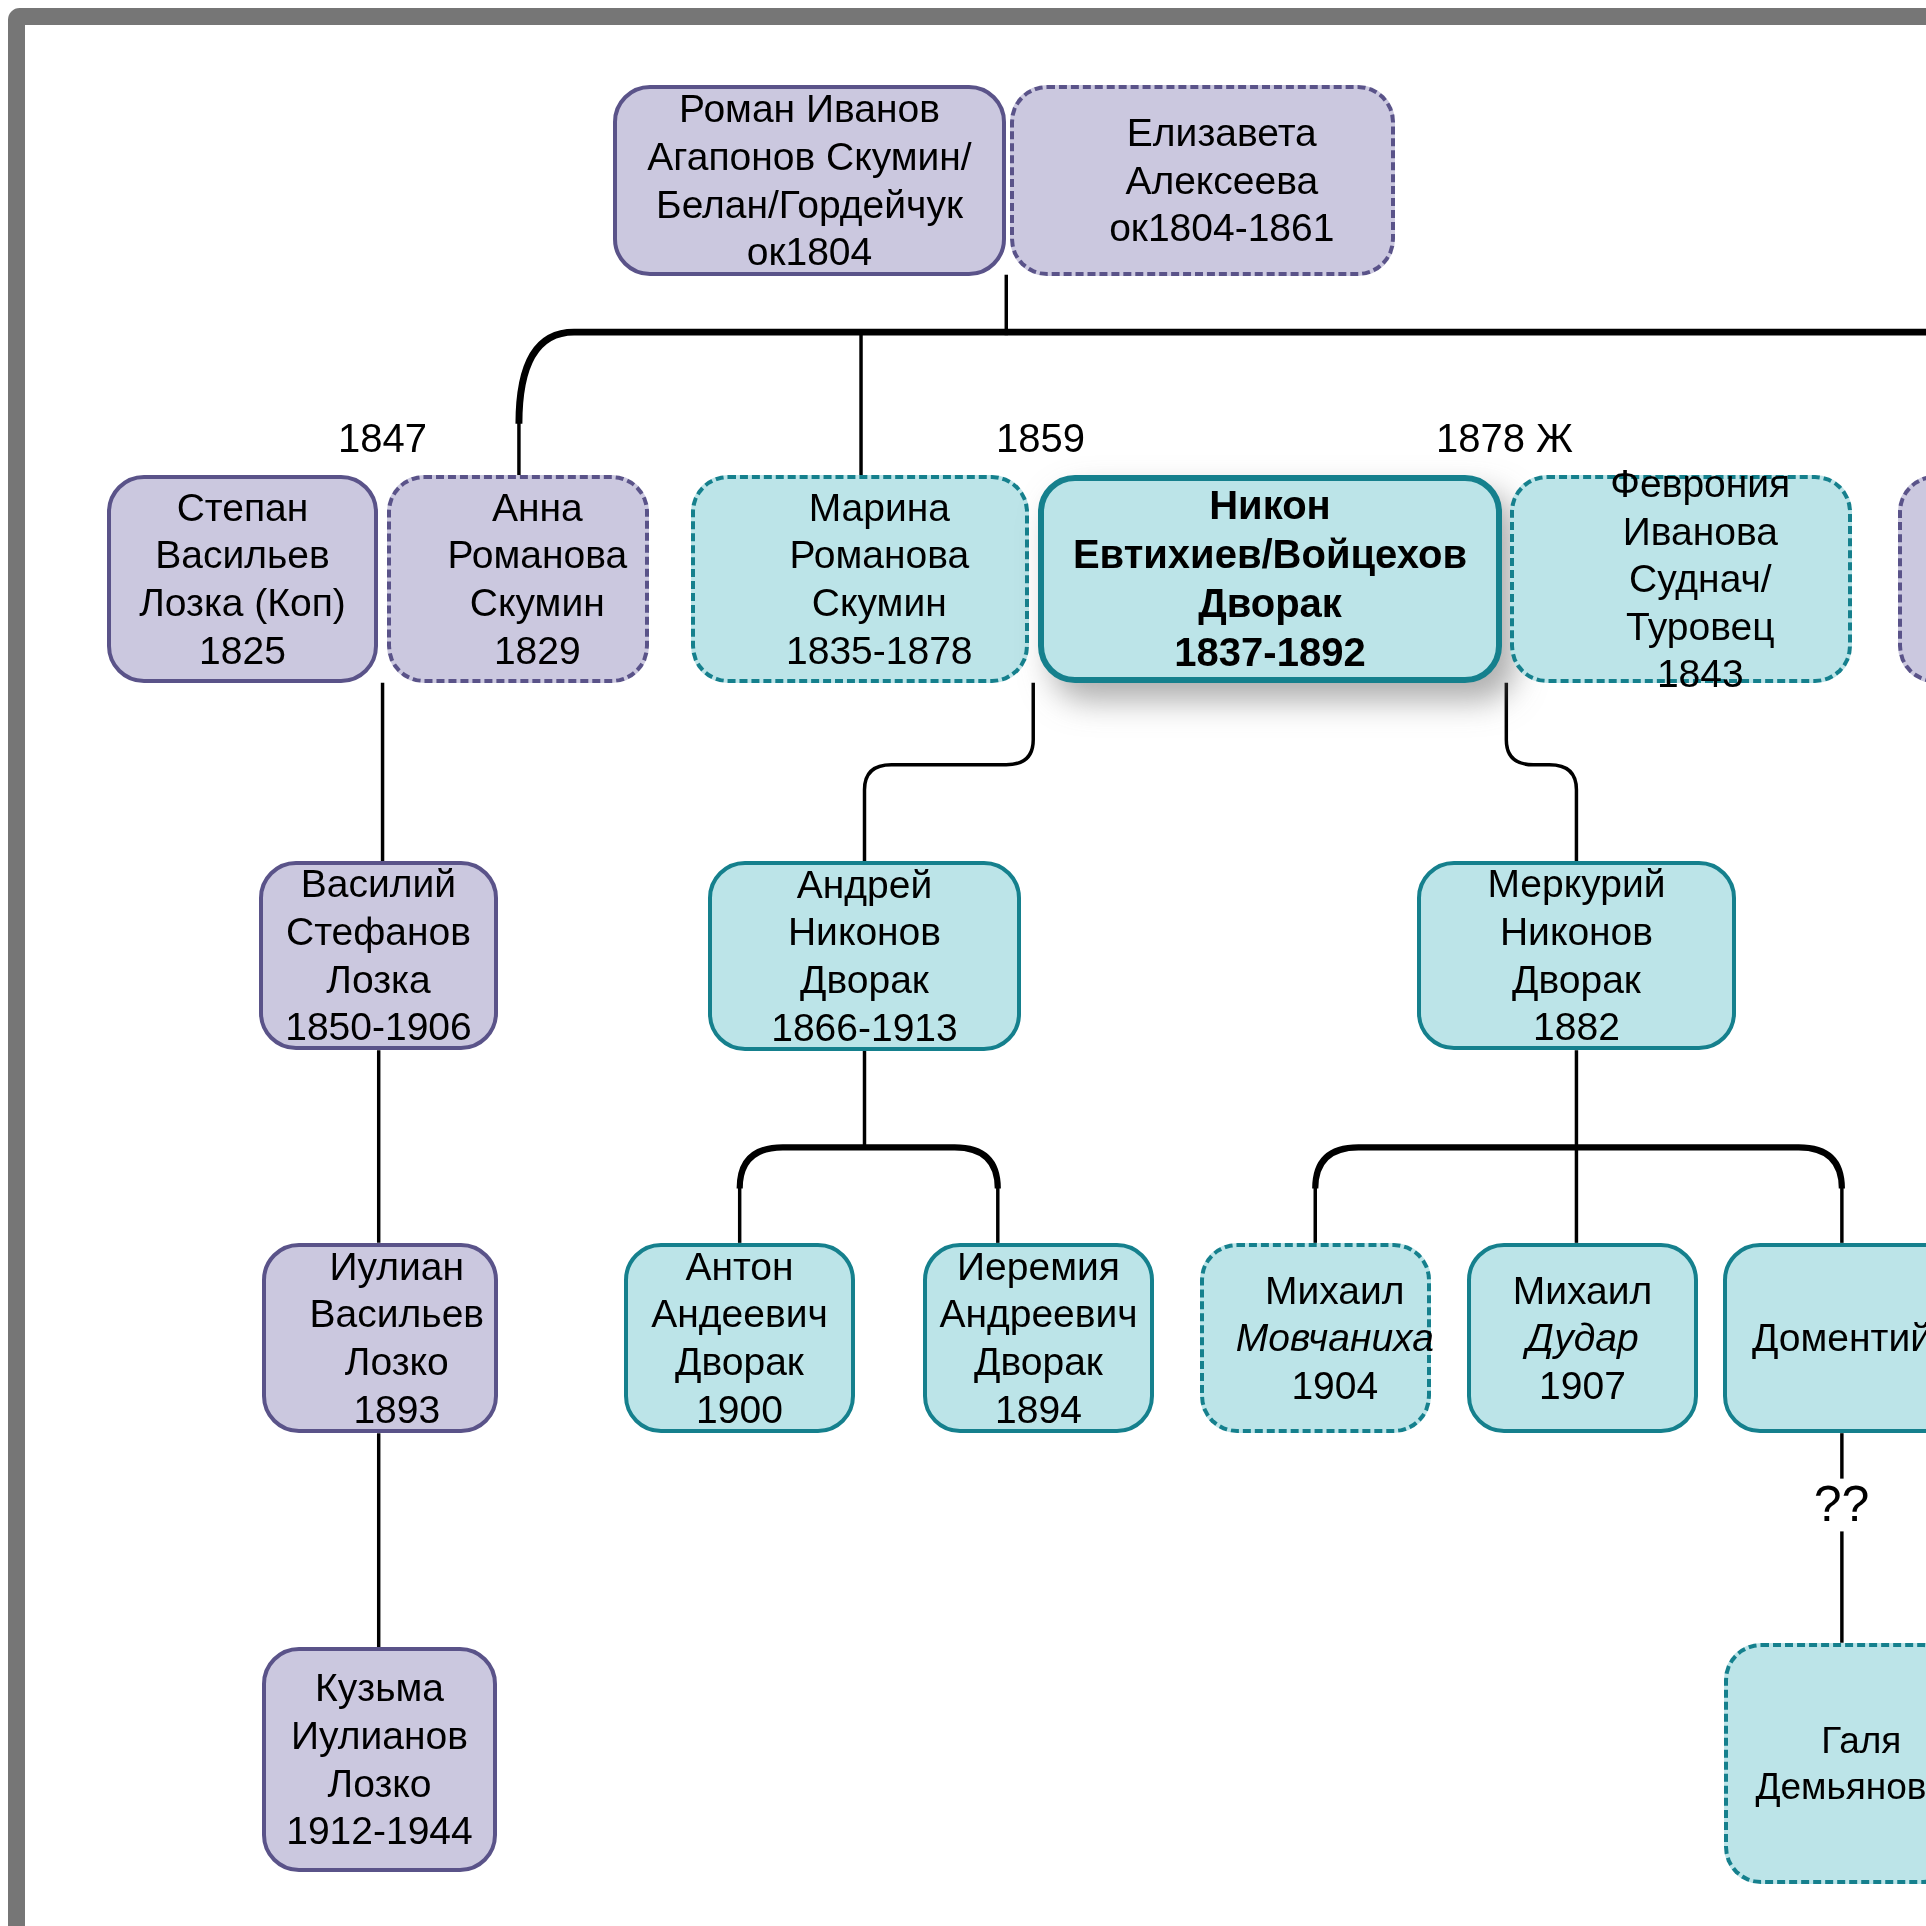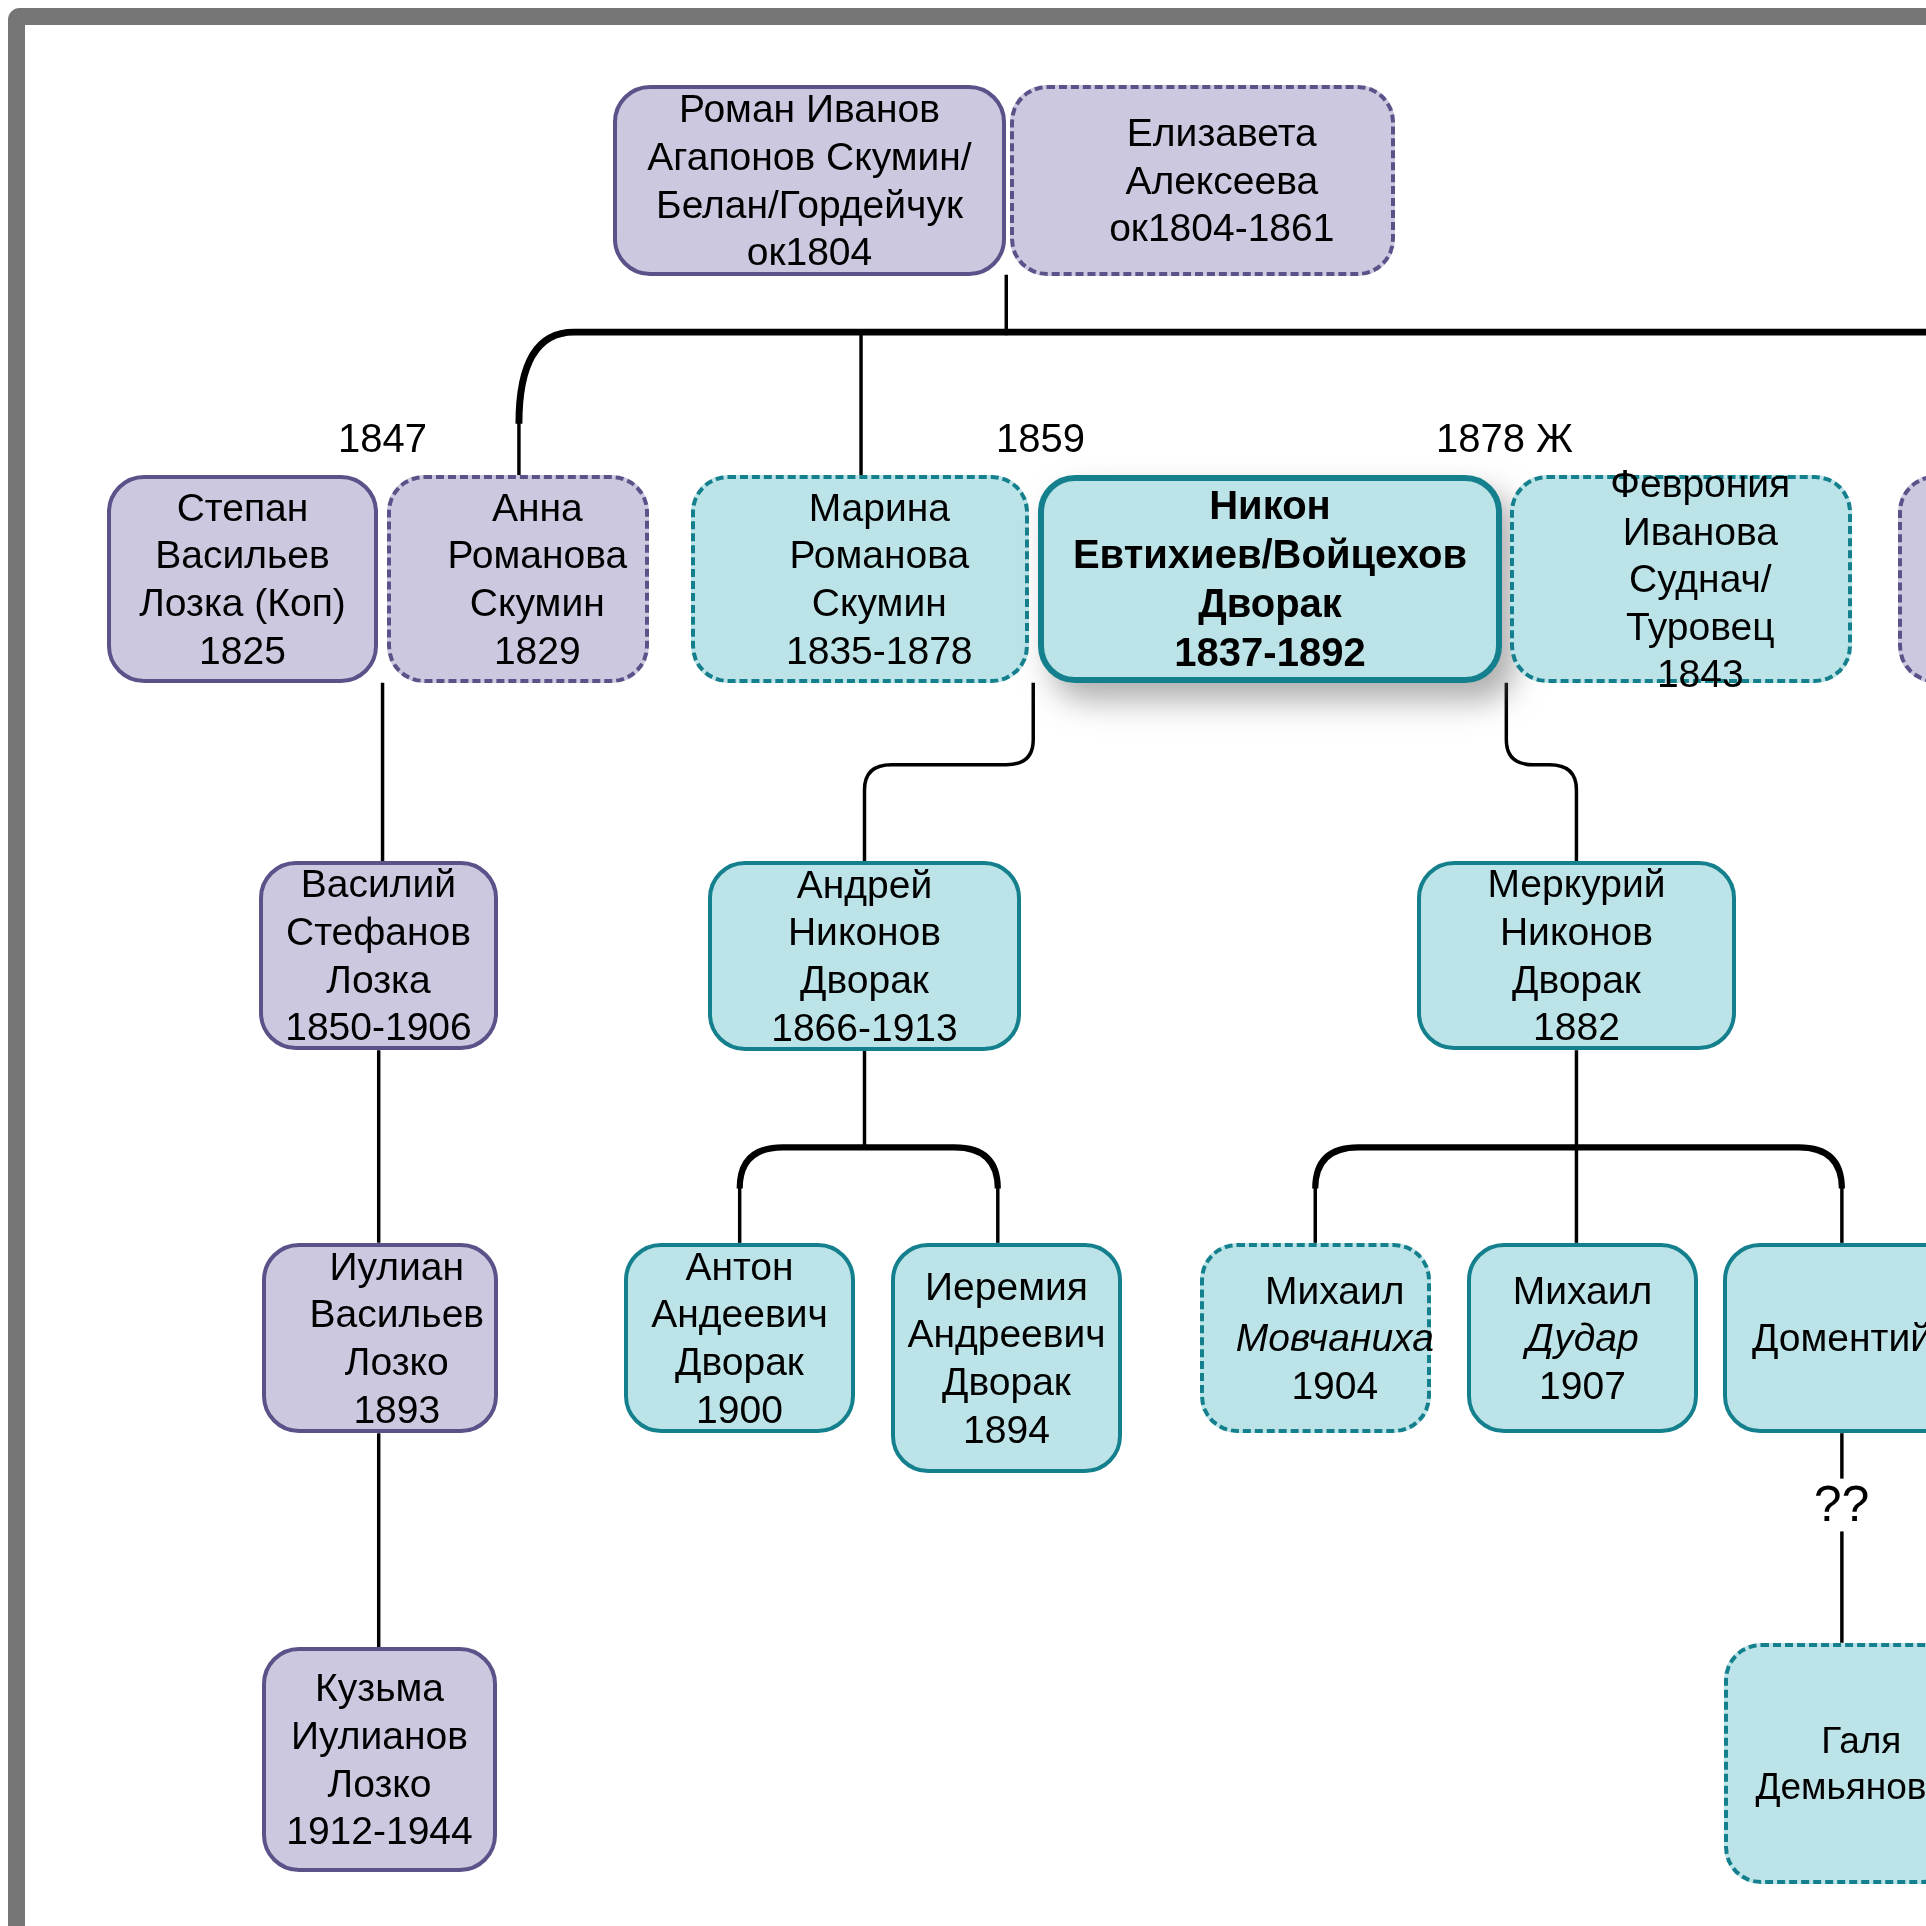--- a/index.html
+++ b/index.html
@@ -34,21 +34,21 @@
   #n-marina    {left:691px;top:475px;width:338px;height:208px;}
   #n-nikon     {left:1038px;top:475px;width:464px;height:208px;font-weight:bold;font-size:40px;border-width:6.2px;
                 box-shadow:13.5px 17.3px 31px rgba(110,110,110,.55);}
   #n-fevronia  {left:1510px;top:475px;width:342px;height:208px;}
   #n-alexandra {left:1898px;top:475px;width:271px;height:208px;}
   #n-vasiliy   {left:259px; top:861px;width:239px;height:189px;}
   #n-andrey    {left:708px;top:861px;width:313px;height:190px;}
   #n-merkuriy  {left:1417px;top:861px;width:319px;height:189px;}
   #n-iulian    {left:262px; top:1243px;width:236px;height:190px;padding-left:39px;}
   #n-anton     {left:624px;top:1243px;width:231px;height:190px;}
-  #n-ieremia   {left:891px;top:1243px;width:231px;height:230px;}
+  #n-ieremia   {left:923px;top:1243px;width:231px;height:190px;}
   #n-ganna     {left:1200px;top:1243px;width:231px;height:190px;}
   #n-mikhail   {left:1467px;top:1243px;width:231px;height:190px;}
   #n-domentiy  {left:1723px;top:1243px;width:238px;height:190px;}
   #n-kuzma     {left:262px; top:1647px;width:235px;height:225px;}
   #n-galya     {left:1724px;top:1643px;width:236px;height:241px;font-size:37px;}
   #lbl-1847{left:267px;top:417px;}
   #lbl-1859{left:925px;top:417px;}
   #lbl-1878{left:1389px;top:417px;}
   #lbl-qq{left:1726px;top:1480px;}
 </style>

